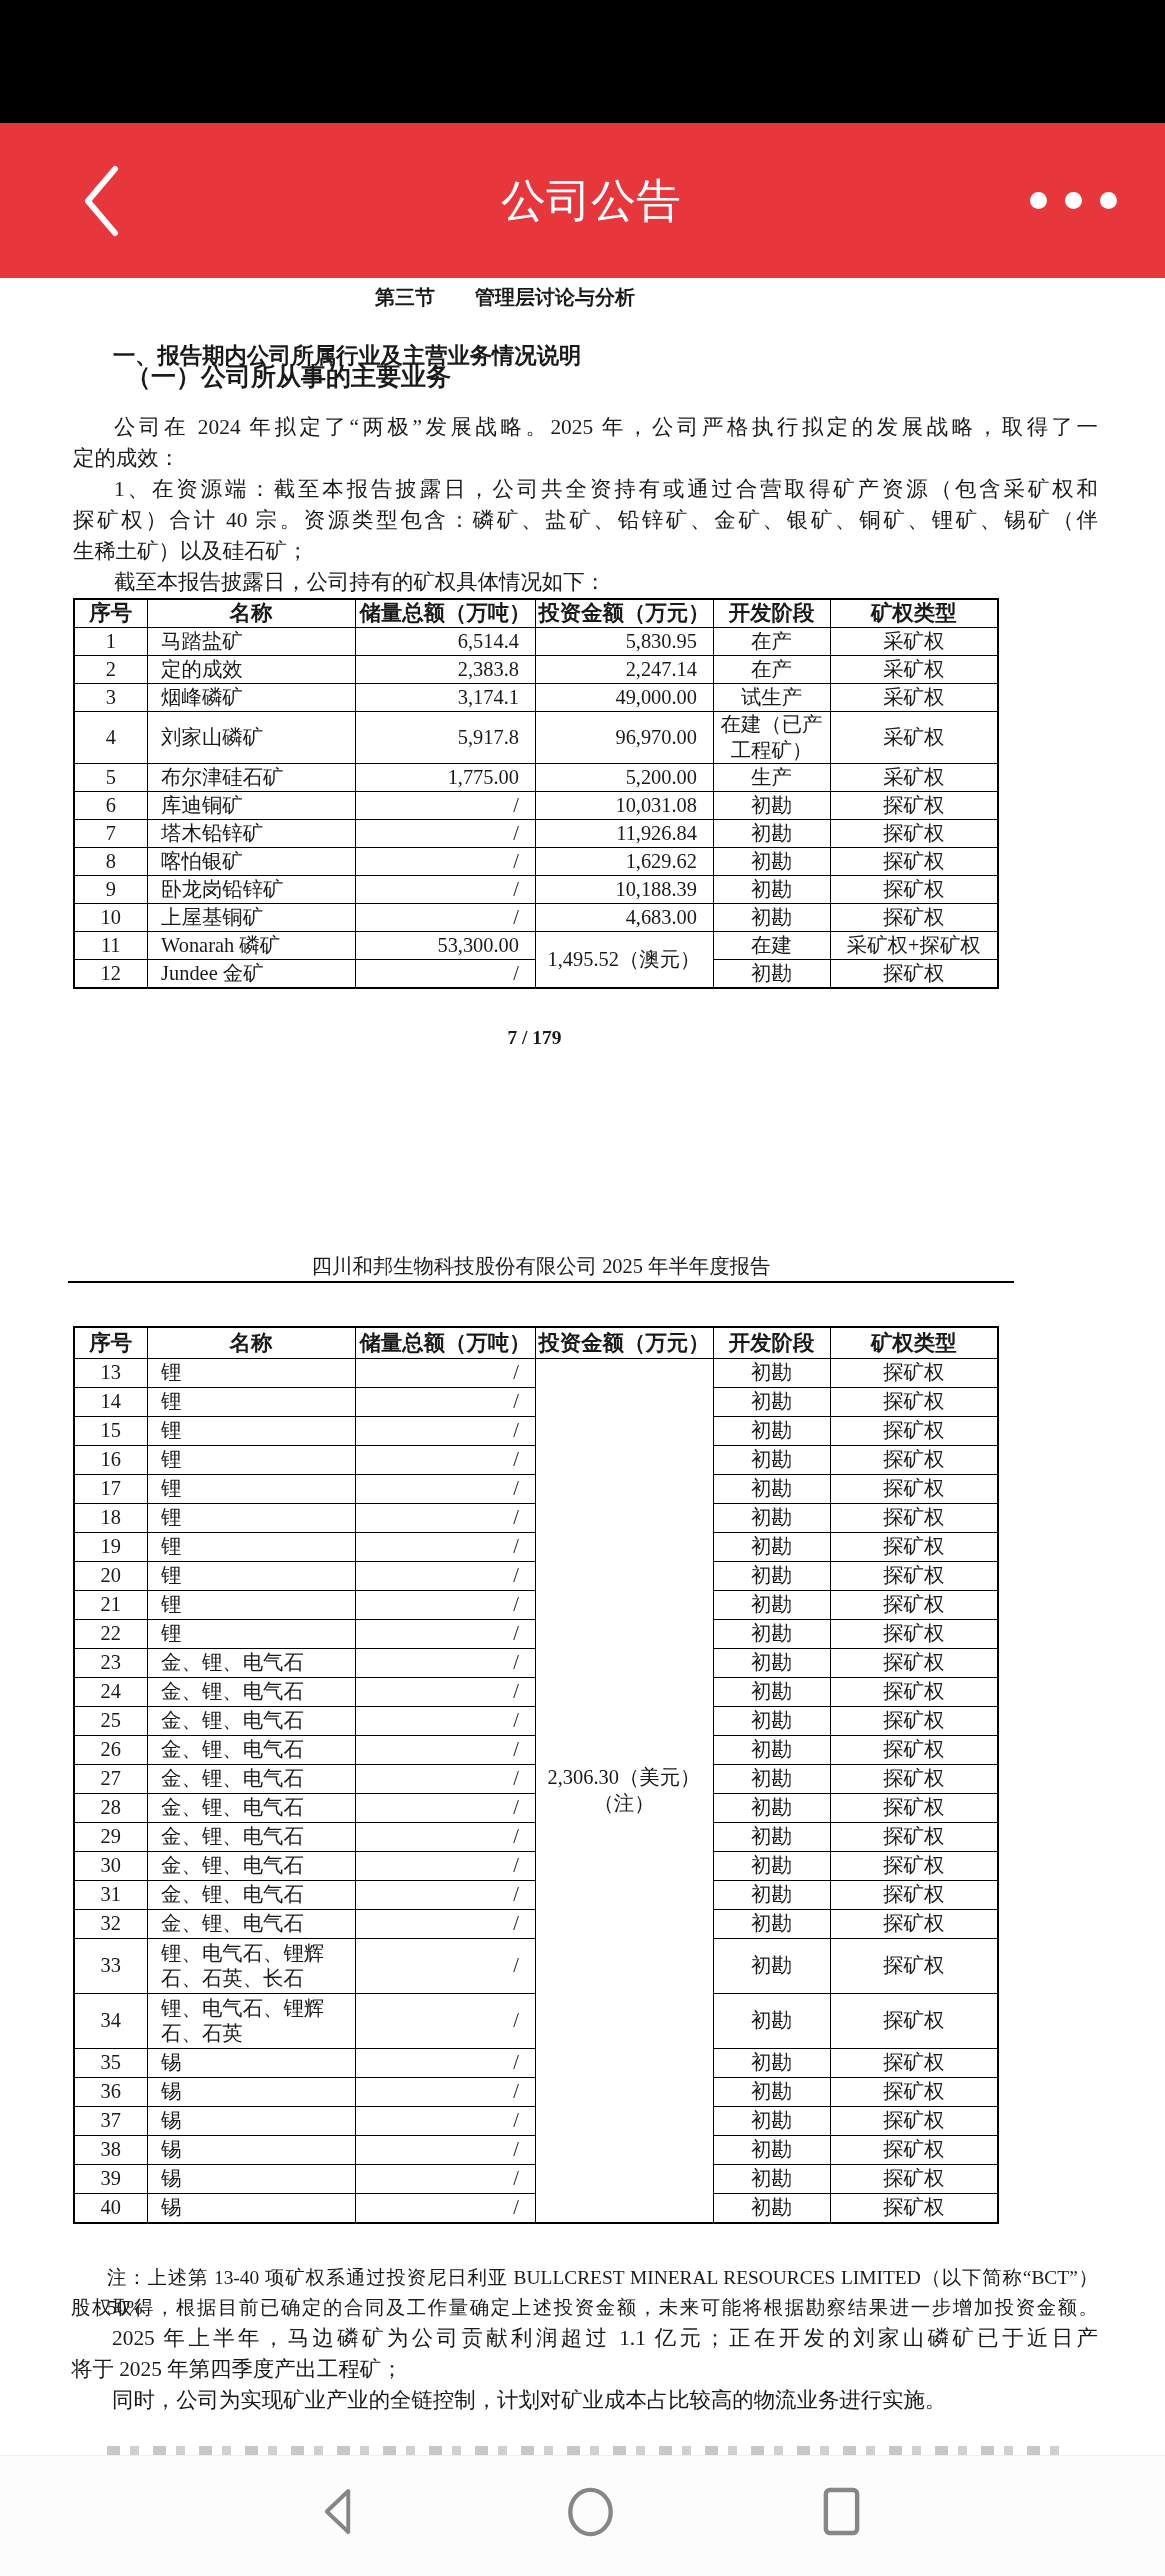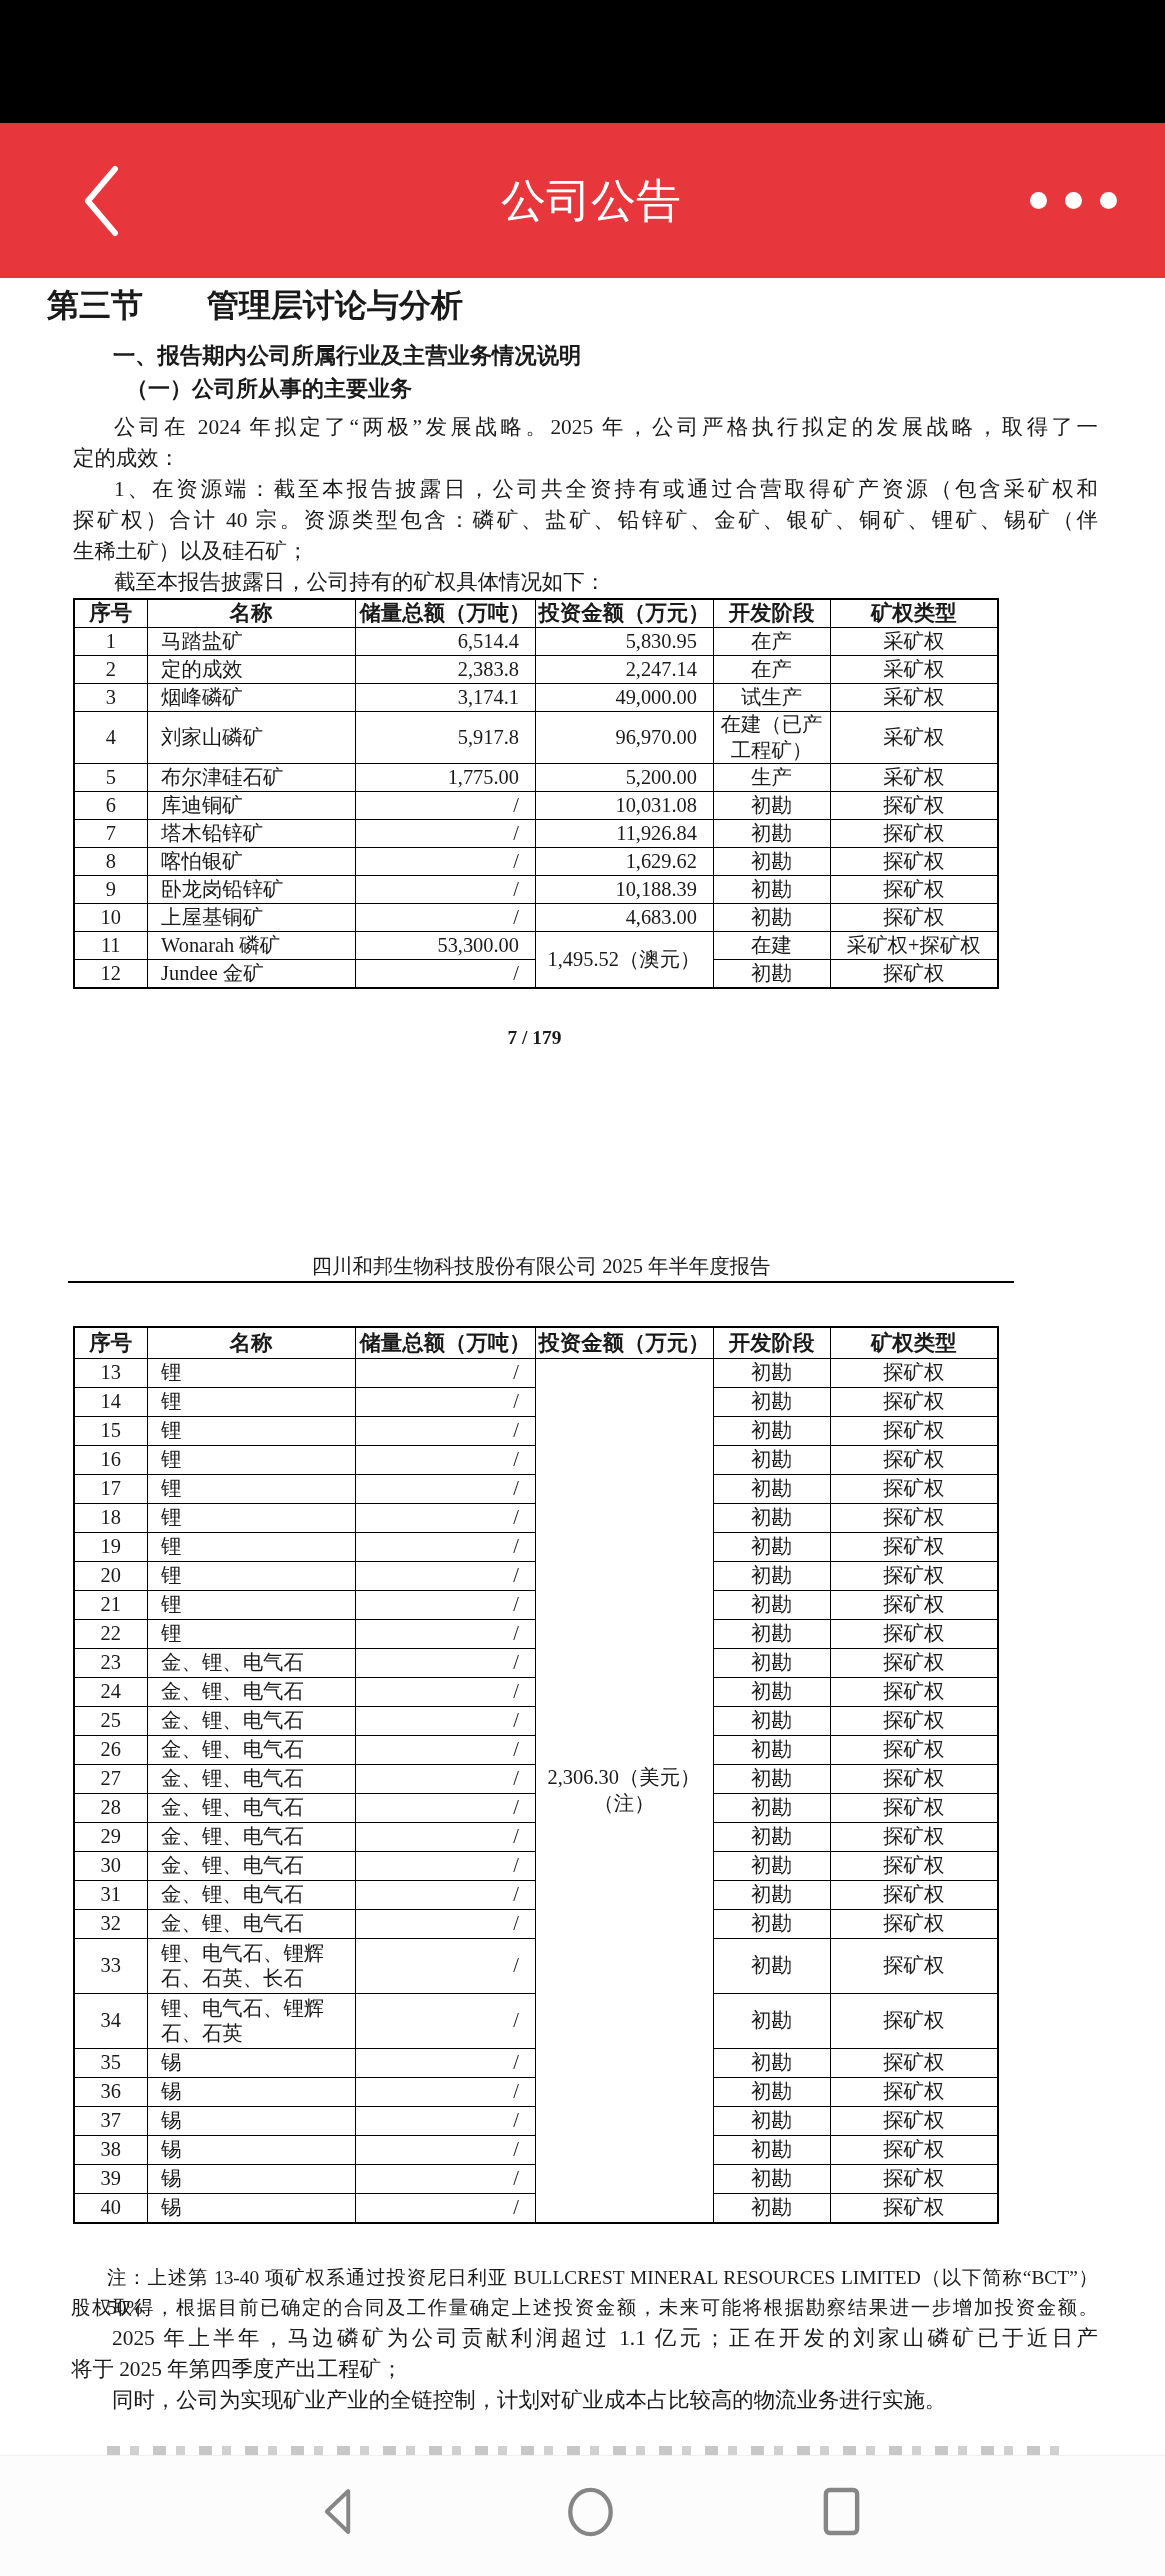--- a/index.html
+++ b/index.html
@@ -8,23 +8,23 @@
   .status-bar{position:absolute;left:0;top:0;width:1166px;height:123px;background:#000;}
   .app-header{position:absolute;left:0;top:123px;width:1166px;height:155px;background:#e8363d;}
   .back-btn{position:absolute;left:76px;top:42px;width:49px;height:72px;background:none;border:none;padding:0;cursor:pointer;}
   .app-title{position:absolute;left:8px;top:0;width:1166px;height:155px;line-height:155px;text-align:center;
              font-family:"Liberation Sans","DejaVu Sans",sans-serif;font-size:45px;color:#fff;font-weight:400;}
   .menu-btn{position:absolute;right:49px;top:60px;height:35px;display:flex;align-items:center;gap:17.5px;
             background:none;border:none;padding:0;cursor:pointer;}
   .menu-btn .dot{width:17.5px;height:17.5px;border-radius:50%;background:#fff;}
   .page{position:absolute;left:0;top:279px;width:1166px;height:2297px;background:#fff;}
   .abs{position:absolute;}
-  .h-section{top:4.9px;left:0;width:1010px;font-size:32px;font-weight:bold;padding-left:47px;}
+  .h-section{top:4.9px;left:0;width:1010px;text-align:center;font-size:20px;font-weight:bold;}
   .h1{top:62px;left:73px;font-size:22.3px;font-weight:bold;margin-left:40px;}
-  .h2{top:95px;left:126px;font-size:22px;font-weight:bold;}
+  .h2{top:81px;left:126px;font-size:25px;font-weight:bold;}
   .para{top:133px;left:73px;width:1025px;font-size:21.4px;}
   .para .tl{height:31px;line-height:31px;white-space:nowrap;}
   .notes{top:1984px;left:71px;width:1027px;font-size:19.4px;}
   .notes .tl{height:30px;line-height:30px;white-space:nowrap;}
   .closing{top:2044px;left:71px;width:1027px;font-size:21.4px;}
   .closing .tl{height:31px;line-height:31px;white-space:nowrap;}
   .tl.ind{padding-left:41px;}
   .tl.ind2{padding-left:36px;}
   .tl.full{white-space:normal;text-align:justify;text-align-last:justify;}
   .dtable{border-collapse:collapse;table-layout:fixed;width:923px;border:2.9px solid #000;font-size:20.4px;color:#1a1a1a;}

